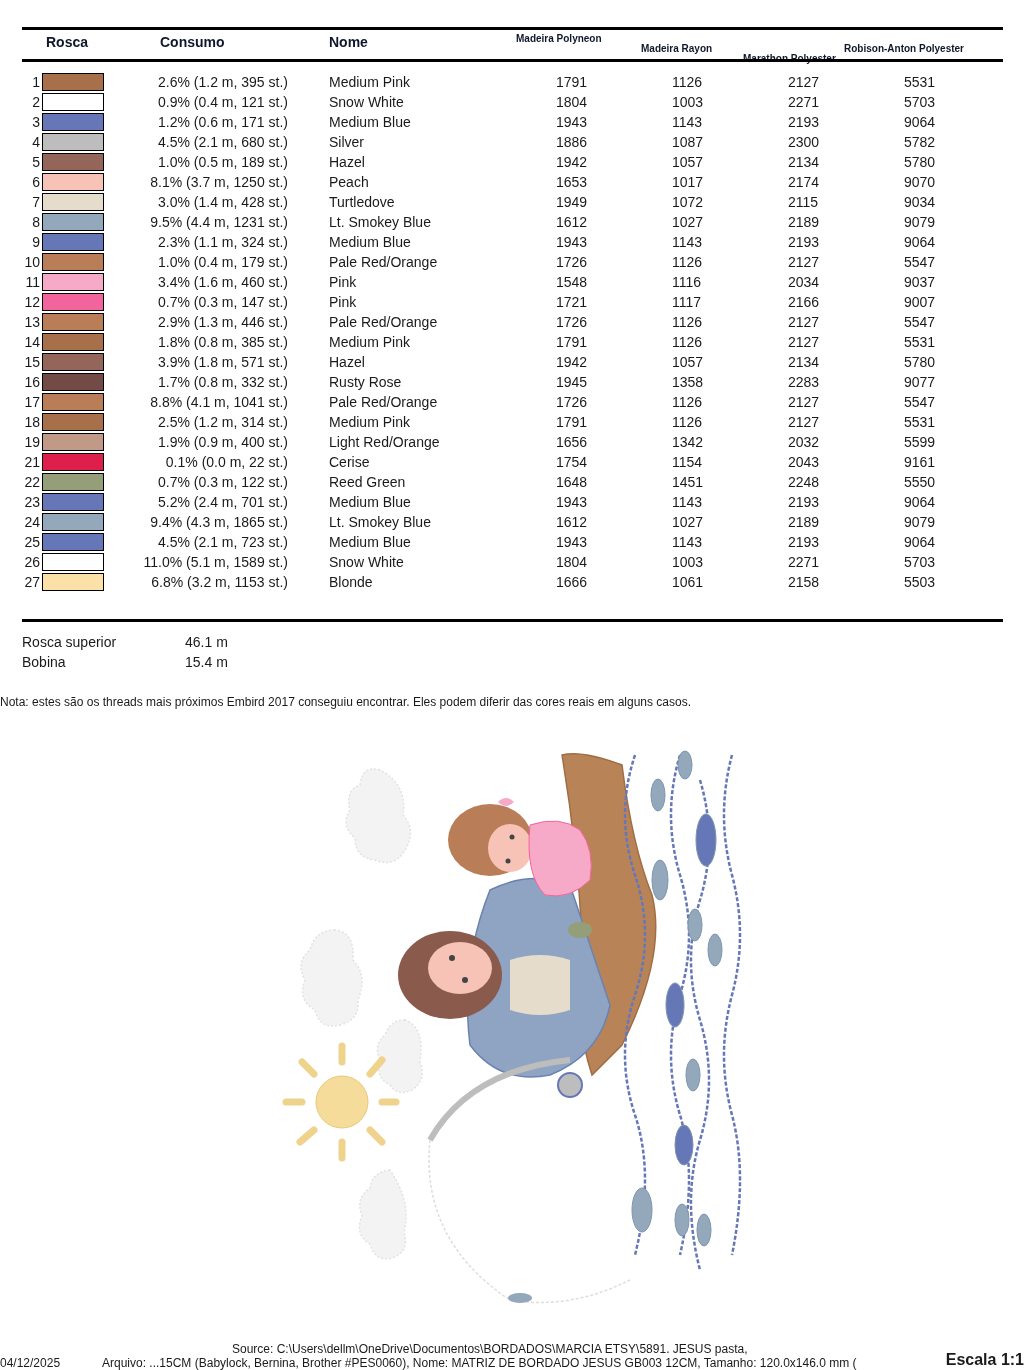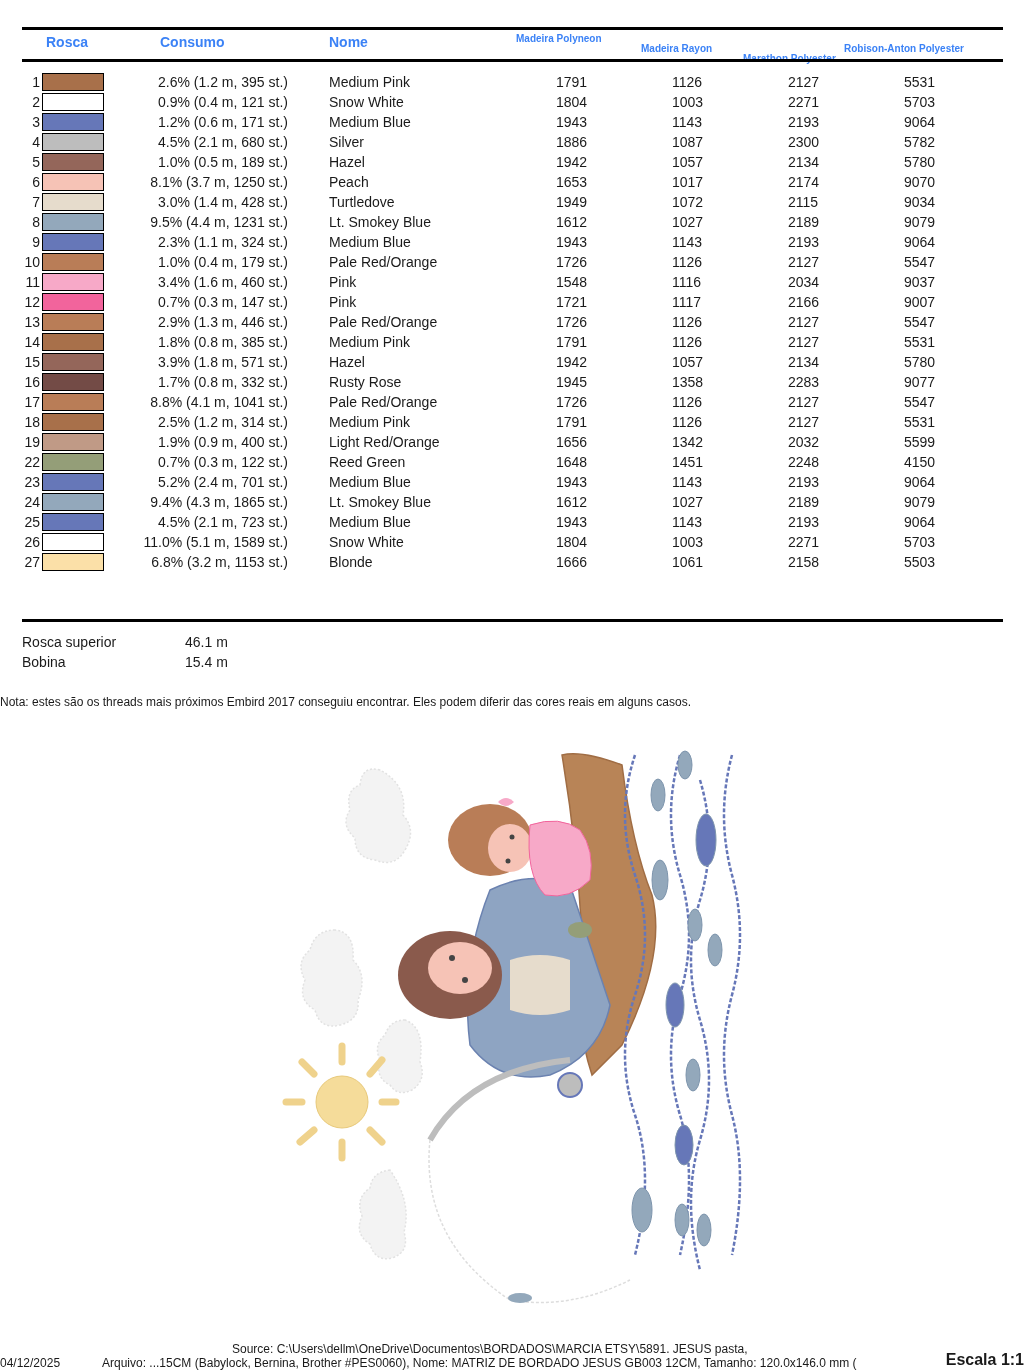--- a/index.html
+++ b/index.html
@@ -4,21 +4,21 @@
 <style>
   * { box-sizing: border-box; margin: 0; padding: 0; }
   html, body { width: 1024px; height: 1370px; background: #ffffff; overflow: hidden; }
   body { position: relative; font-family: "Liberation Sans", sans-serif; color: #1a1a1a; }
 
   .rule { position: absolute; left: 22px; width: 981px; height: 3px; background: #000; }
   .rule.top { top: 27px; }
   .rule.mid { top: 59px; }
   .rule.bottom { top: 619px; }
 
-  .hdr { position: absolute; font-family: "Liberation Sans", sans-serif; font-weight: bold; color: #3b82f6; white-space: nowrap; }
+  .hdr { position: absolute; font-family: "Liberation Sans", sans-serif; font-weight: bold; color: #0f172a; white-space: nowrap; }
   .hdr.big { font-size: 14px; top: 34px; }
   .hdr.small { font-size: 10px; }
 
   #rows { position: absolute; left: 0; top: 72px; width: 1024px; }
   .row { position: relative; height: 20px; font-size: 14px; line-height: 20px; }
   .row .num { position: absolute; left: 18px; width: 22px; text-align: right; }
   .row .sw { position: absolute; left: 42px; top: 1px; width: 62px; height: 18px; border: 1px solid #000; }
   .row .cons { position: absolute; left: 140px; width: 148px; text-align: right; }
   .row .name { position: absolute; left: 329px; }
   .row .c1 { position: absolute; left: 556px; }
@@ -232,28 +232,38 @@
       <span class="num">19</span>
       <span class="sw" style="background: rgb(192, 154, 134);"></span>
       <span class="cons">1.9% (0.9 m, 400 st.)</span>
       <span class="name">Light Red/Orange</span>
       <span class="c1">1656</span>
       <span class="c2">1342</span>
       <span class="c3">2032</span>
       <span class="c4">5599</span>
     </div>
     <div class="row">
+      <span class="num">21</span>
+      <span class="sw" style="background: rgb(222, 31, 76);"></span>
+      <span class="cons">0.1% (0.0 m, 22 st.)</span>
+      <span class="name">Cerise</span>
+      <span class="c1">1754</span>
+      <span class="c2">1154</span>
+      <span class="c3">2043</span>
+      <span class="c4">9161</span>
+    </div>
+    <div class="row">
       <span class="num">22</span>
       <span class="sw" style="background: rgb(148, 158, 120);"></span>
       <span class="cons">0.7% (0.3 m, 122 st.)</span>
       <span class="name">Reed Green</span>
       <span class="c1">1648</span>
       <span class="c2">1451</span>
       <span class="c3">2248</span>
-      <span class="c4">4150</span>
+      <span class="c4">5550</span>
     </div>
     <div class="row">
       <span class="num">23</span>
       <span class="sw" style="background: rgb(102, 119, 184);"></span>
       <span class="cons">5.2% (2.4 m, 701 st.)</span>
       <span class="name">Medium Blue</span>
       <span class="c1">1943</span>
       <span class="c2">1143</span>
       <span class="c3">2193</span>
       <span class="c4">9064</span>

